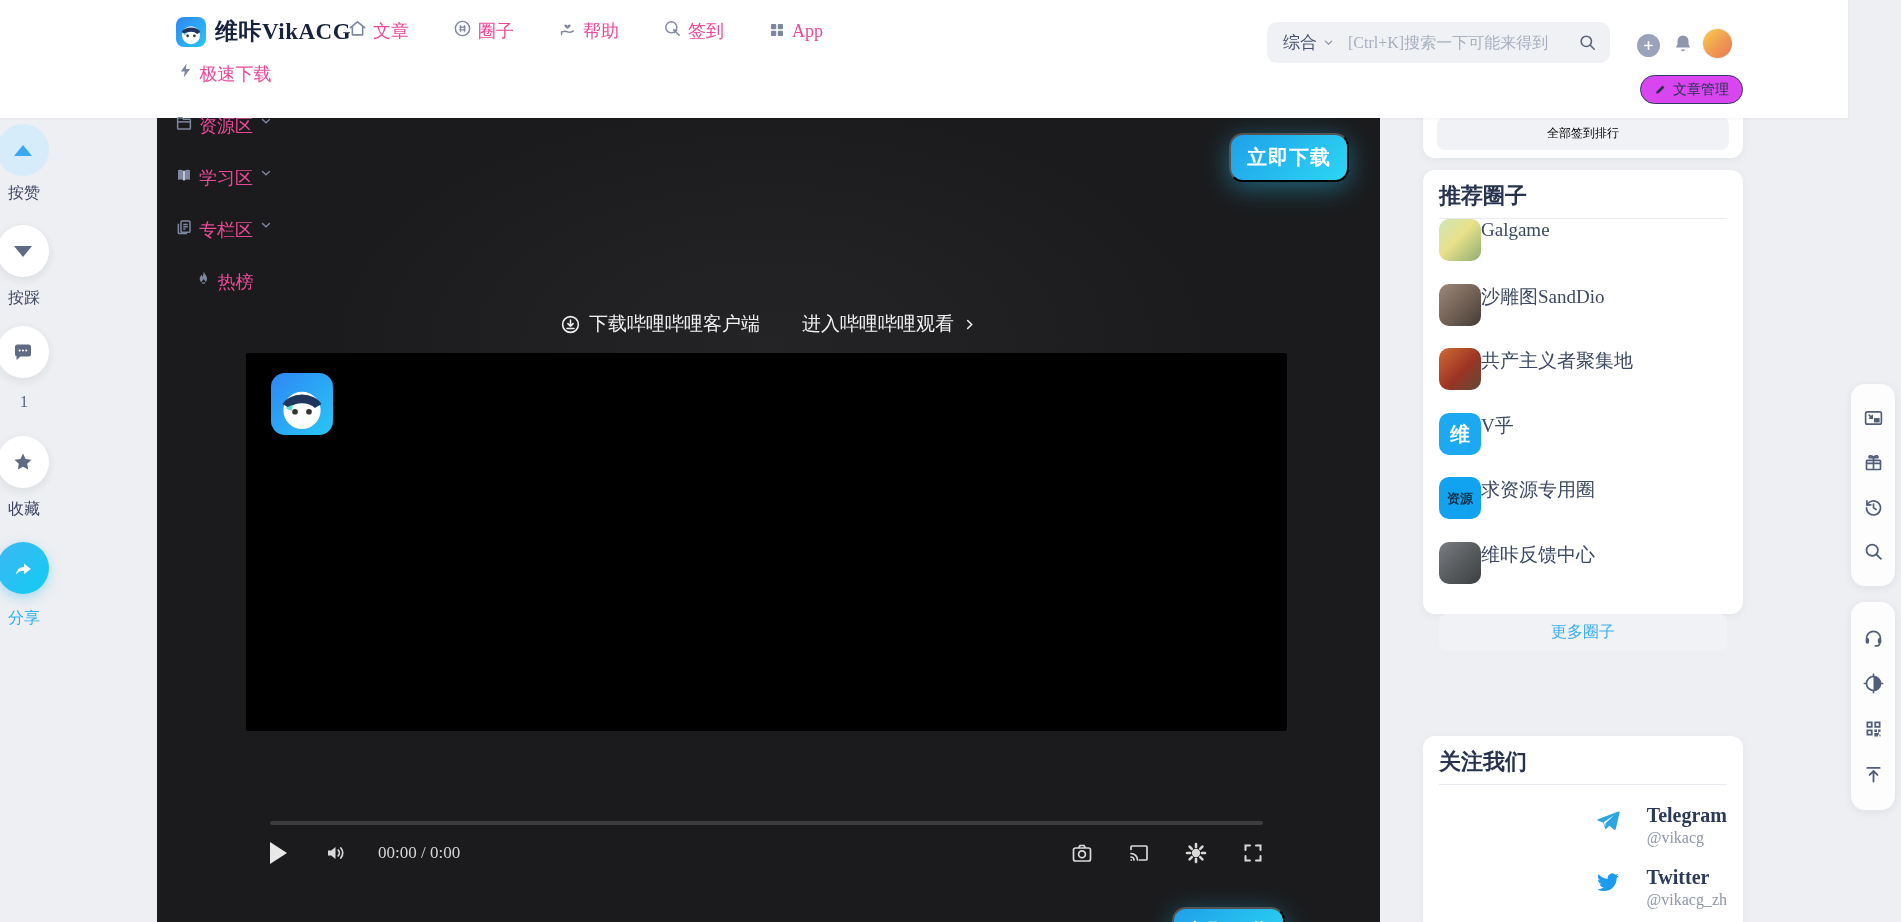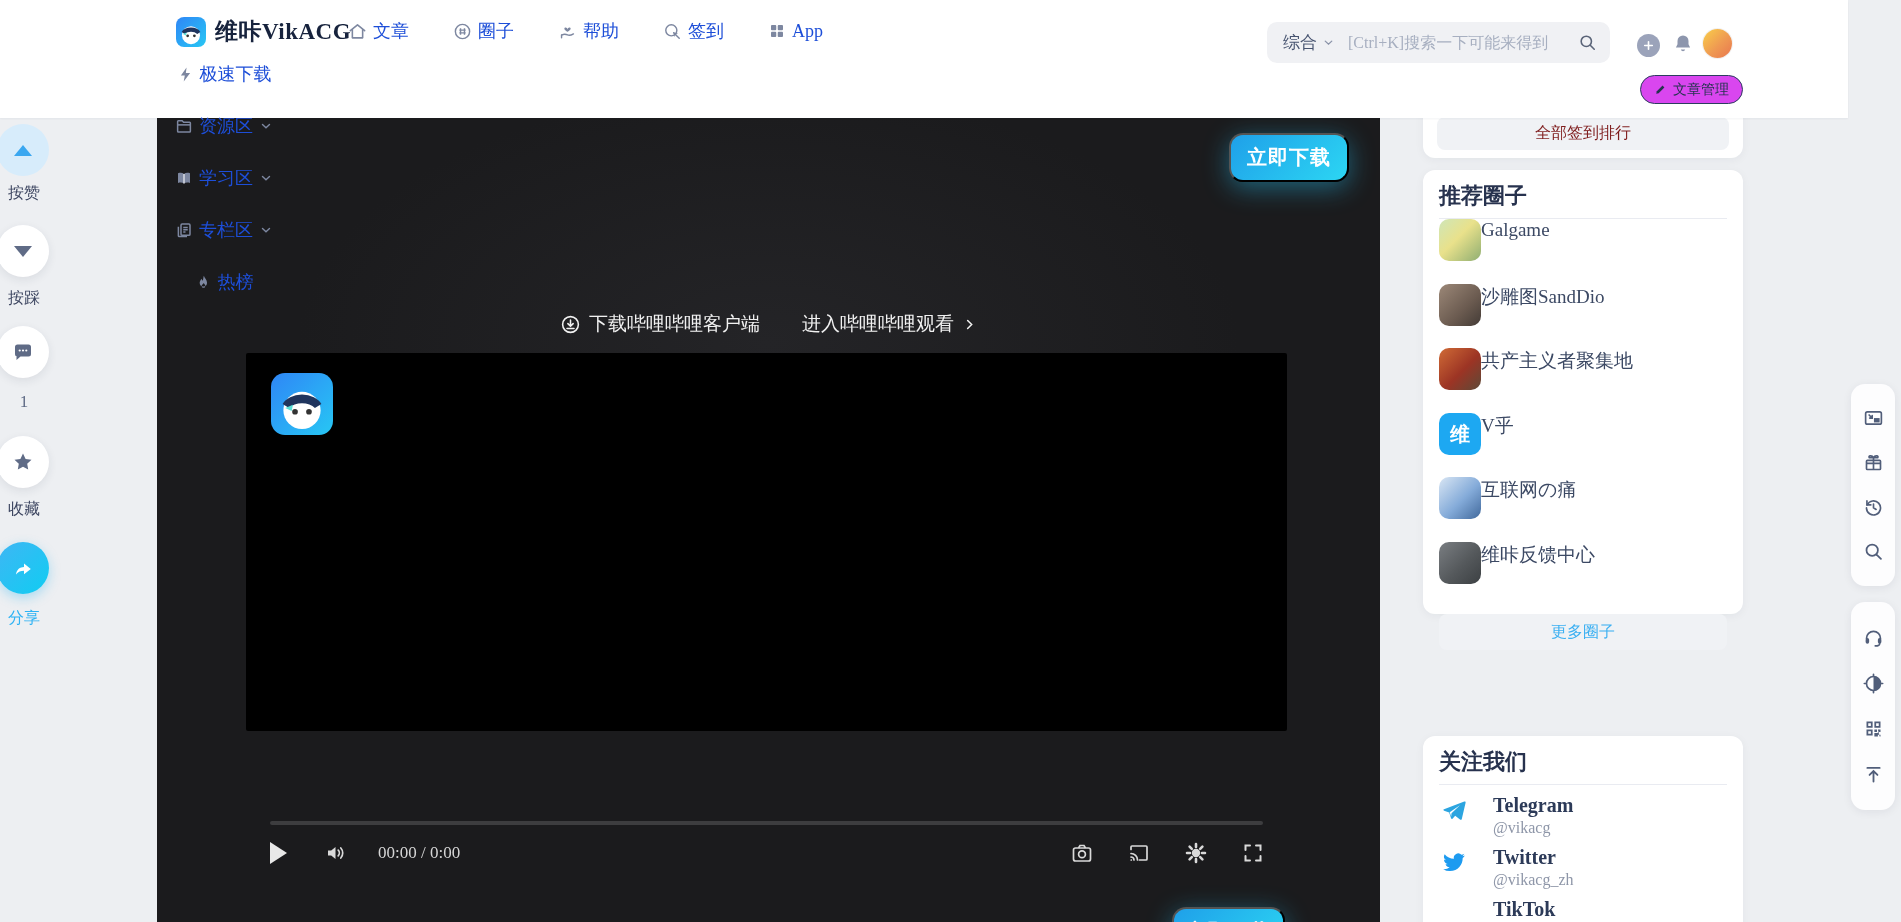--- a/index.html
+++ b/index.html
@@ -12,21 +12,21 @@
   }
   .ic { display:inline-block; vertical-align:middle; }
   svg { display:block; }
 
   
   .hdr { position:absolute; left:0; top:0; width:1848px; height:118px; background:#fff; z-index:30; box-shadow:0 1px 2px rgba(20,30,60,.05); }
   .brand { position:absolute; left:176px; top:16px; display:flex; align-items:center; gap:9px; }
   .brand-logo { width:30px; height:30px; border-radius:8px; background:linear-gradient(135deg,#2f86f6,#27c7f4); position:relative; overflow:hidden; }
   .brand-txt { font-size:23px; font-weight:bold; color:#17233d; letter-spacing:.5px; }
   .nav1 { position:absolute; left:348px; top:0; height:62px; display:flex; align-items:center; gap:44px; }
-  .nav-item { display:flex; align-items:center; gap:6px; font-size:18px; color:#1d4ed8; cursor:pointer; }
+  .nav-item { display:flex; align-items:flex-start; gap:6px; font-size:18px; color:#ec4899; cursor:pointer; }
   .nav-item .ic { color:#7d87a0; }
   .nav2 { position:absolute; left:175px; top:62px; height:56px; display:flex; align-items:center; gap:28px;flex-direction:column; }
   .nav2 .nav-item { font-size:18px; }
   .chev { color:#8a93a8; }
 
   .search { position:absolute; left:1267px; top:22px; width:343px; height:41px; border-radius:10px; background:#f0f1f4; display:flex; align-items:center; padding:0 13px 0 16px; }
   .search-cat { font-size:17px; color:#46536f; display:flex; align-items:center; gap:5px; cursor:pointer; white-space:nowrap; }
   .search-input { flex:1; border:0; background:transparent; outline:none; margin-left:13px; font-size:16px; color:#46536f; font-family:inherit; min-width:0; }
   .search-input::placeholder { color:#a7afc0; }
   .plus-btn { position:absolute; left:1637px; top:34px; width:23px; height:23px; border-radius:50%; background:#9ba3ba; color:#fff; display:flex; align-items:center; justify-content:center; cursor:pointer; }
@@ -59,30 +59,30 @@
   .p-ctrl { position:absolute; left:24px; right:22px; top:477px; height:46px; display:flex; align-items:center; }
   .p-play { width:0; height:0; border-top:11px solid transparent; border-bottom:11px solid transparent; border-left:17px solid #e8e8e8; cursor:pointer; }
   .p-time { margin-left:30px; font-size:17px; color:#d5d5d5; font-family:"Liberation Serif",serif; }
   .p-right { margin-left:auto; display:flex; align-items:center; gap:33px; color:#d9d9d9; }
   .p-right .ic, .p-vol { cursor:pointer; }
   .p-vol { margin-left:37px; color:#d9d9d9; }
 
   
   .card { position:absolute; left:1423px; width:320px; background:#fff; border-radius:12px; box-shadow:0 2px 10px rgba(25,35,60,.05); }
   .card1 { top:40px; height:118px; }
-  .gray-btn { position:absolute; left:14px; right:14px; bottom:8px; height:33px; background:#f0f2f5; border-radius:8px; color:#7f1d1d; font-size:16px; display:flex; align-items:center; justify-content:center; cursor:pointer; }
+  .gray-btn { position:absolute; left:14px; right:14px; bottom:8px; height:33px; background:#f0f2f5; border-radius:8px; color:#000000; font-size:12px; display:flex; align-items:center; justify-content:center; cursor:pointer; }
   .card2 { top:170px; height:444px; padding:12px 16px 8px; }
   .card-title { font-size:22px; font-weight:bold; color:#27324e; line-height:28px; padding-bottom:8px; border-bottom:1px solid #e9ebf1; }
   .c-item { height:64.5px; display:flex; align-items:flex-start; cursor:pointer; }
   .c-av { width:42px; height:42px; border-radius:10px; flex:none; display:flex; align-items:center; justify-content:center; font-weight:bold; overflow:hidden; }
   .c-av .init { font-size:20px; line-height:1; }
   .c-name { font-size:19px; color:#3c4964; }
   .more-btn { position:static; height:36px; margin-top:8px; background:#f0f2f5; border-radius:8px; color:#3cb0f2; font-size:16px; display:flex; align-items:center; justify-content:center; cursor:pointer; }
   .card3 { top:736px; height:210px; padding:12px 16px; }
-  .f-item { display:flex; align-items:flex-start; gap:24px; margin-top:8px; cursor:pointer; }
+  .f-item { display:flex; align-items:flex-start; gap:24px; margin-top:18px; cursor:pointer;justify-content:flex-end; }
   .f-ic { width:30px; flex:none; display:flex; justify-content:center; padding-top:4px; }
   .f-name { font-size:20px; font-weight:bold; color:#2c3a58; line-height:24px; }
   .f-handle { font-size:16px; color:#8e96a8; margin-top:2px; }
 
   
   .tool-pill { position:absolute; left:1851px; width:44px; background:#fdfdfe; border-radius:14px; box-shadow:0 2px 10px rgba(25,35,60,.07); display:flex; flex-direction:column; align-items:center; justify-content:space-evenly; color:#515e7a; z-index:10; }
   .pill1 { top:384px; height:202px; }
   .pill2 { top:602px; height:208px; }
   .tool-pill .ic { cursor:pointer; }
 </style>
@@ -400,24 +400,24 @@
       </span>
     <span class="c-name">共产主义者聚集地</span>
   </div>
   <div class="c-item">
     <span class="c-av" style="background: rgb(29, 168, 242);">
         <span class="init" style="color: rgb(255, 255, 255);">维</span>
       </span>
     <span class="c-name">V乎</span>
   </div>
   <div class="c-item">
-    <span class="c-av" style="background: linear-gradient(135deg, rgb(217, 230, 244) 0%, rgb(132, 171, 217) 55%, rgb(65, 105, 156) 100%);">
-        <span class="init" style="color: rgb(255, 255, 255);"></span>
-      </span>
-    <span class="c-name">互联网の痛</span>
+    <span class="c-av" style="background: rgb(18, 163, 240);">
+        <span class="init" style="font-size: 13px; color: rgb(19, 50, 74);">资源</span>
+      </span>
+    <span class="c-name">求资源专用圈</span>
   </div>
   <div class="c-item">
     <span class="c-av" style="background: linear-gradient(135deg, rgb(122, 126, 130) 0%, rgb(85, 89, 92) 55%, rgb(60, 64, 67) 100%);">
         <span class="init" style="color: rgb(255, 255, 255);"></span>
       </span>
     <span class="c-name">维咔反馈中心</span>
   </div>
 
   <div class="more-btn">更多圈子</div>
 </div>

